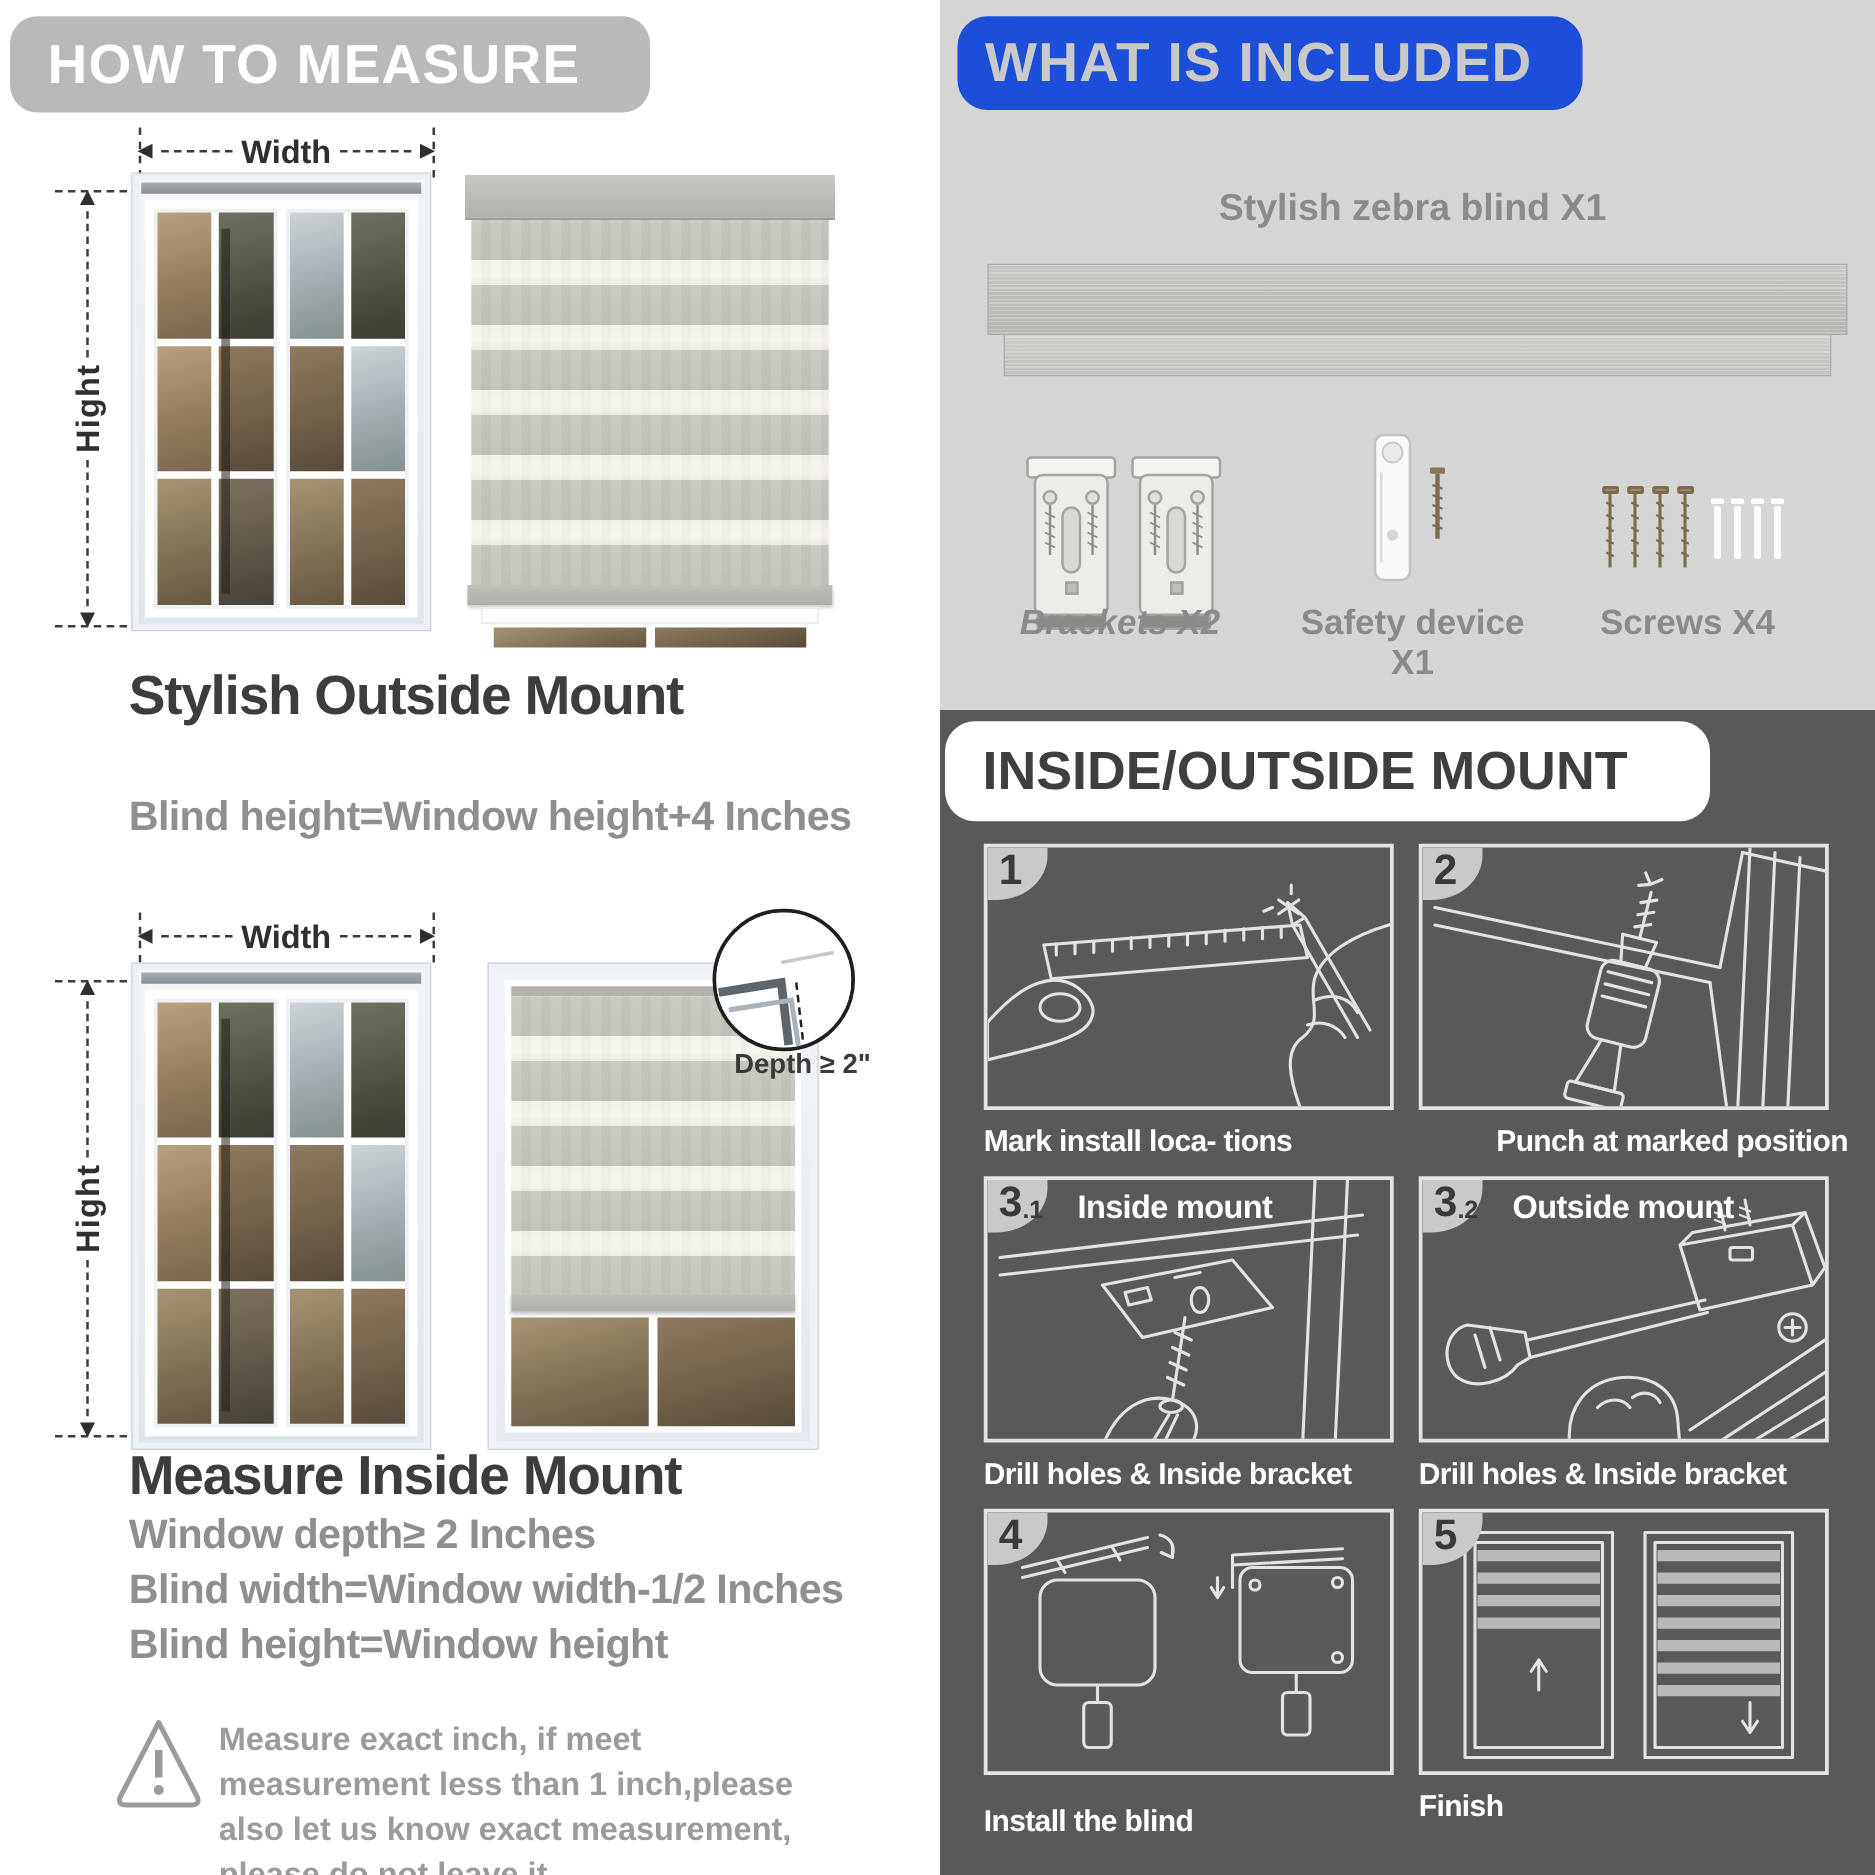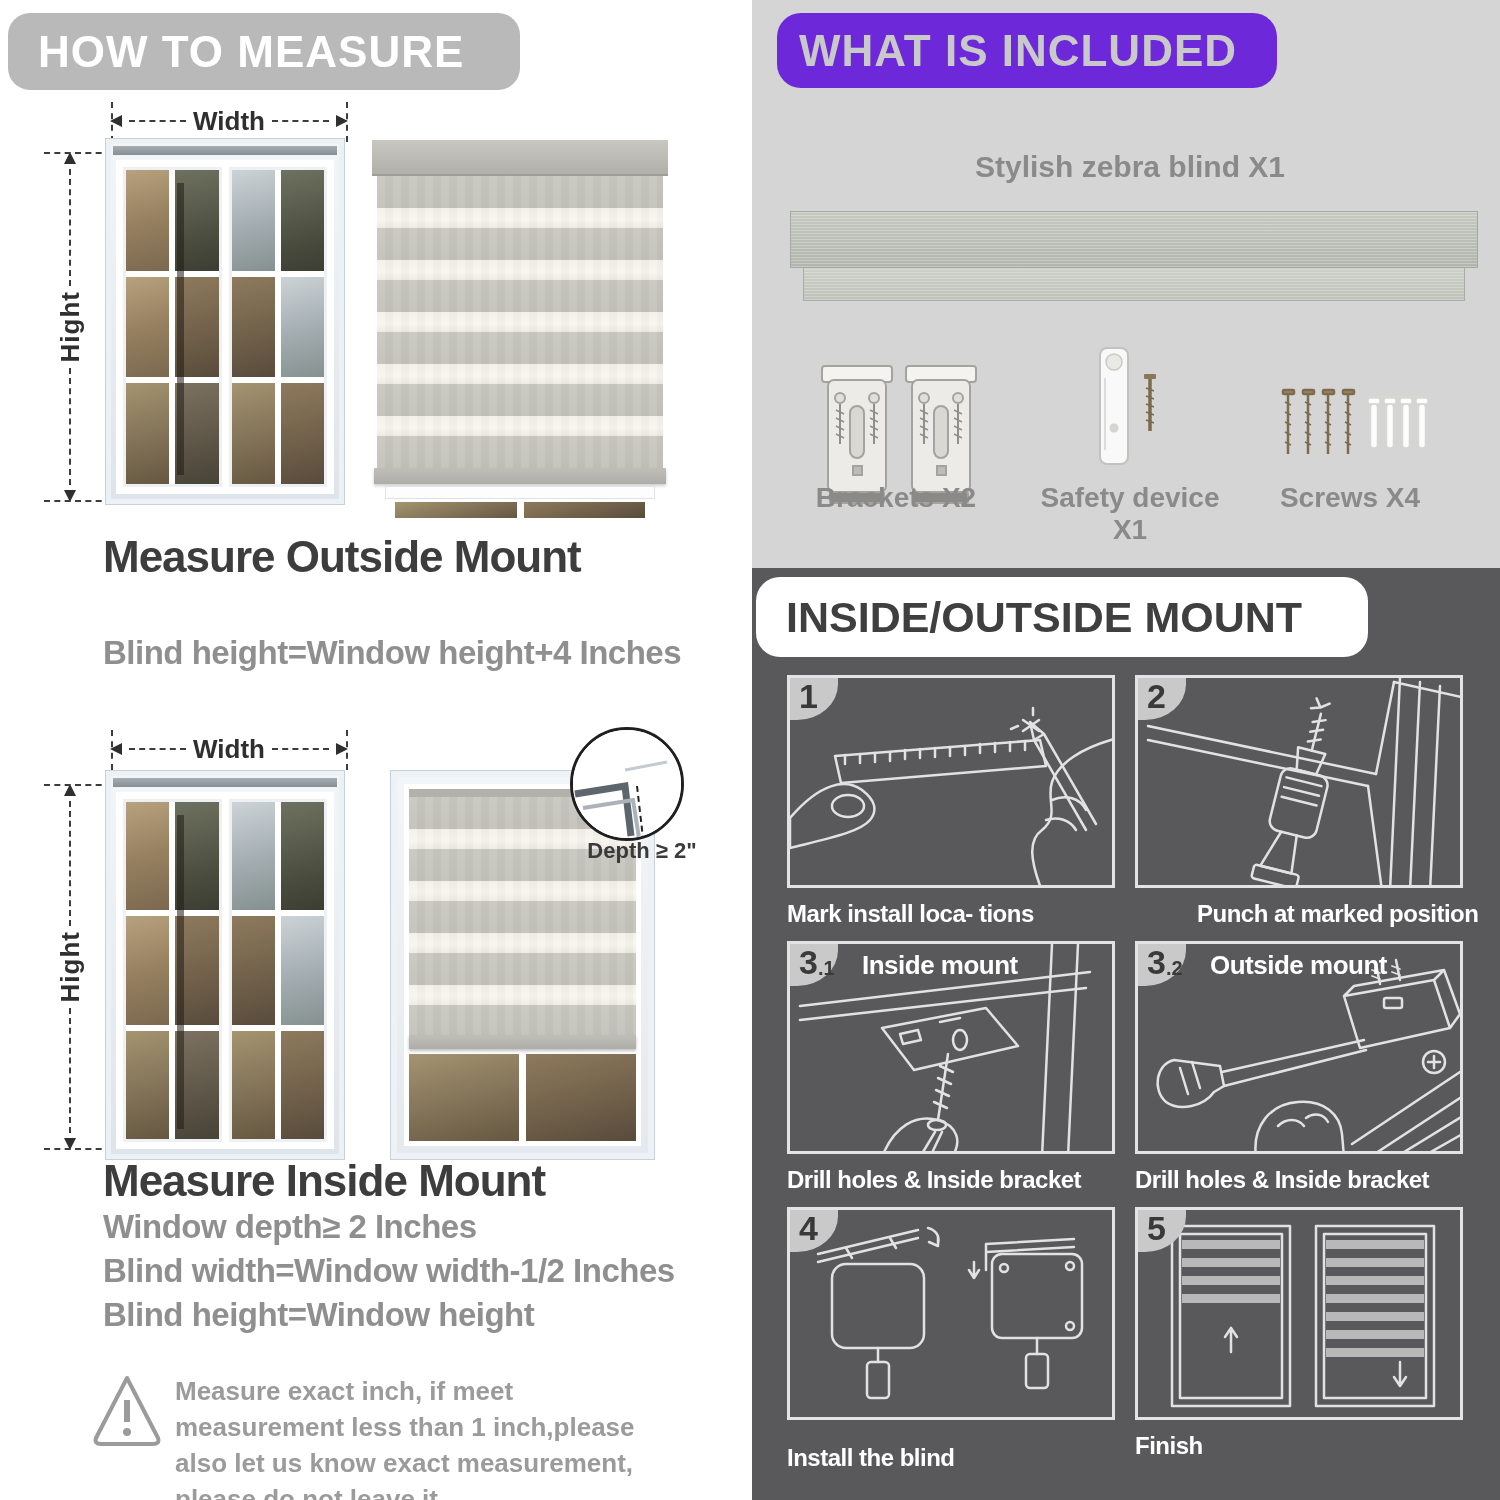--- a/index.html
+++ b/index.html
@@ -3,22 +3,22 @@
 <meta charset="utf-8">
 <style>
   * { box-sizing: border-box; margin: 0; padding: 0; }
   body { font-family: "Liberation Sans", sans-serif; background: #fff; }
   .canvas { position: relative; width: 1500px; height: 1500px; background: #ffffff; overflow: hidden; }
 
   
   .chip { position: absolute; display: flex; align-items: center; font-weight: bold; }
   .chip-left { left: 8px; top: 13px; width: 512px; height: 77px; background: #b9b9b9; border-radius: 22px;
                color: #ffffff; font-size: 44px; letter-spacing: 1px; padding-left: 30px; }
-  .chip-included { left: 766px; top: 13px; width: 500px; height: 75px; background: #6d28d9; border-radius: 24px;
-               color: #c9c9c9; font-size: 44px; letter-spacing: 1px; padding-left: 22px; margin-left: 11px; }
+  .chip-included { left: 766px; top: 13px; width: 500px; height: 75px; background: #1d4ed8; border-radius: 24px;
+               color: #c9c9c9; font-size: 44px; letter-spacing: 1px; padding-left: 22px; }
   .chip-mount { left: 756px; top: 577px; width: 612px; height: 80px; background: #ffffff; border-radius: 24px;
                color: #3f3f3f; font-size: 43px; padding-left: 30px; }
 
   
   .section-included { position: absolute; left: 752px; top: 0; width: 748px; height: 568px; background: #d5d5d5; }
   .section-mount { position: absolute; left: 752px; top: 568px; width: 748px; height: 932px; background: #59595b; }
 
   
   .h-title { position: absolute; font-size: 44px; font-weight: bold; color: #3d3d3d; letter-spacing: -1px; }
   .h-line  { position: absolute; font-size: 33px; font-weight: bold; color: #8f8f8f; letter-spacing: -0.5px; }
@@ -164,21 +164,21 @@
     <div class="rail-top"></div>
     <div class="bodyA zebra-stripes"></div>
     <div class="rail-bot"></div>
     <div class="sill"></div>
     <div class="under-panes">
       <div class="pb5"></div>
         <div class="pb3"></div>
     </div>
   </div>
 
-  <div class="h-title" style="left:103px; top:532px;">Measure Outside Mount</div>
+  <div class="h-title" style="left:103px; top:532px;">Stylish Outside Mount</div>
   <div class="h-line" style="left:103px; top:634px;">Blind height=Window height+4 Inches</div>
 
   <div class="dim-w" style="left:110px; top:740px; width:238px;">
     <div class="ah-l"></div>
     <div class="dash"></div>
     <span class="lbl">Width</span>
     <div class="dash"></div>
     <div class="ah-r"></div>
   </div>
   <div class="tickv" style="left:111px; top:730px; height:40px;"></div>
@@ -332,21 +332,21 @@
           <rect x="-6" y="10" width="12" height="6" rx="2"></rect>
           <rect x="-3.5" y="16" width="7" height="44" rx="3"></rect>
         </g>
       <g transform="translate(144,0)">
           <rect x="-6" y="10" width="12" height="6" rx="2"></rect>
           <rect x="-3.5" y="16" width="7" height="44" rx="3"></rect>
         </g>
     </g>
   </svg>
 
-  <div class="acc-caption" style="left:788px; width:216px;">Brackets X2</div>
+  <div class="acc-caption" style="left:788px; width:216px;font-style:italic;">Brackets X2</div>
   <div class="acc-caption" style="left:1020px; width:220px;">Safety device X1</div>
   <div class="acc-caption" style="left:1268px; width:164px;">Screws X4</div>
 
   <div class="section-mount"></div>
   <div class="chip chip-mount">
     <span>INSIDE/OUTSIDE MOUNT</span>
   </div>
 
   <div class="panel-img" style="left:787px; top:675px;">
     <div class="badge">

